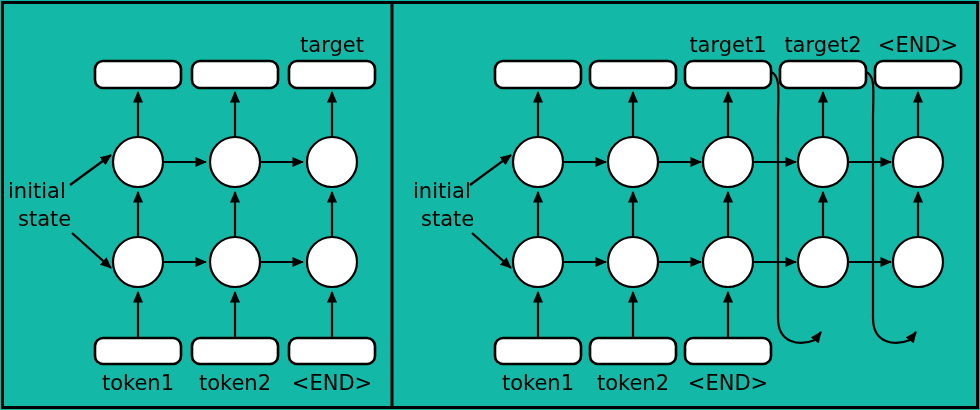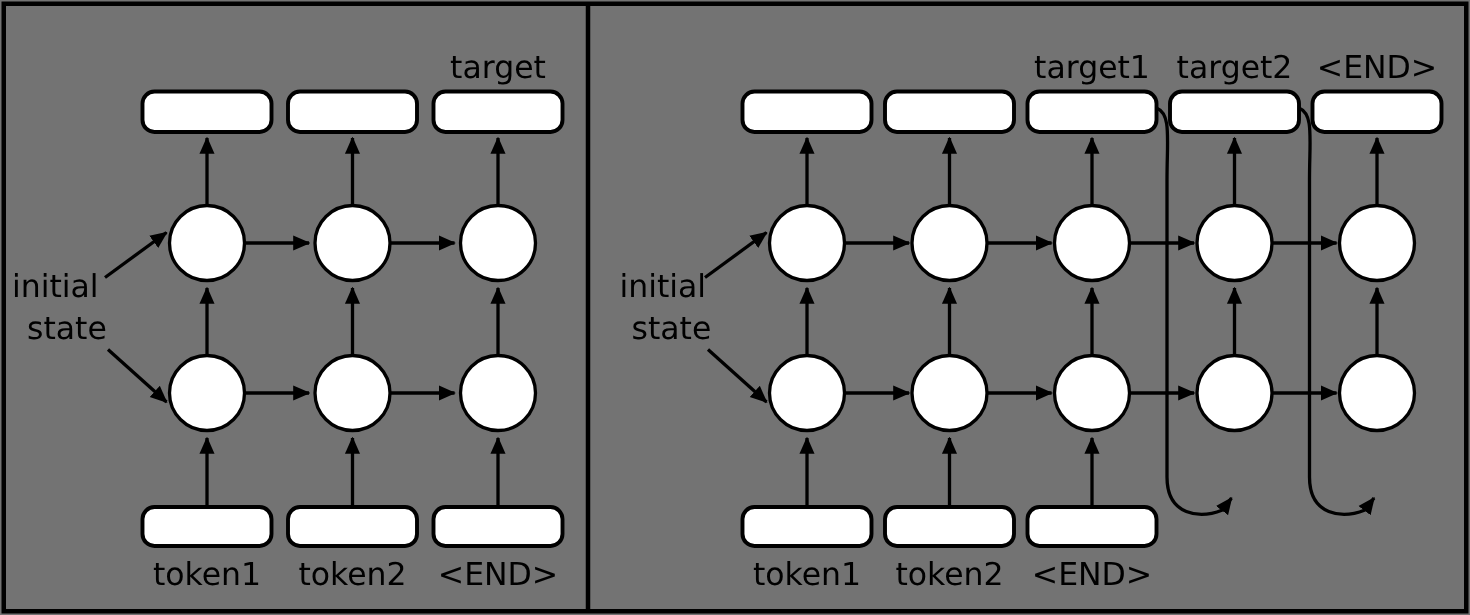--- a/index.html
+++ b/index.html
@@ -4,21 +4,21 @@
 <style>
   html, body {
     margin: 0;
     padding: 0;
     background: #ffffff;
   }
   #root {
     position: relative;
     width: 980px;
     height: 410px;
-    background: #737373;
+    background: #14b8a6;
     font-family: "DejaVu Sans", sans-serif;
     overflow: hidden;
   }
   svg.diagram {
     position: absolute;
     left: 0;
     top: 0;
     width: 980px;
     height: 410px;
     display: block;

